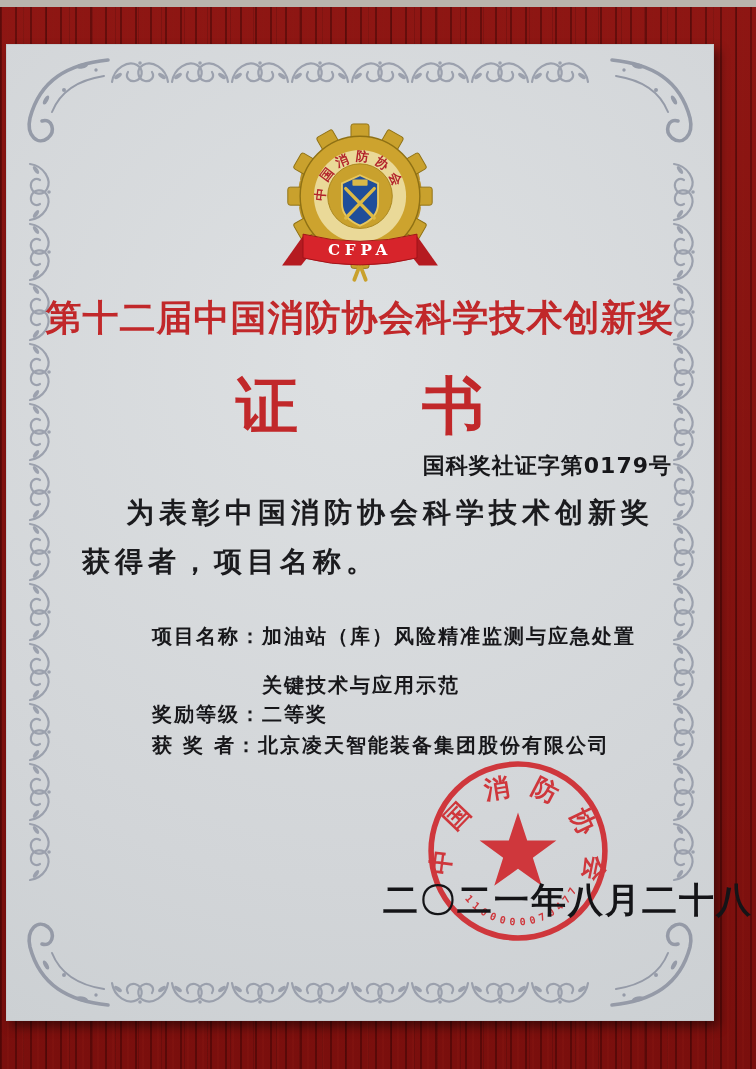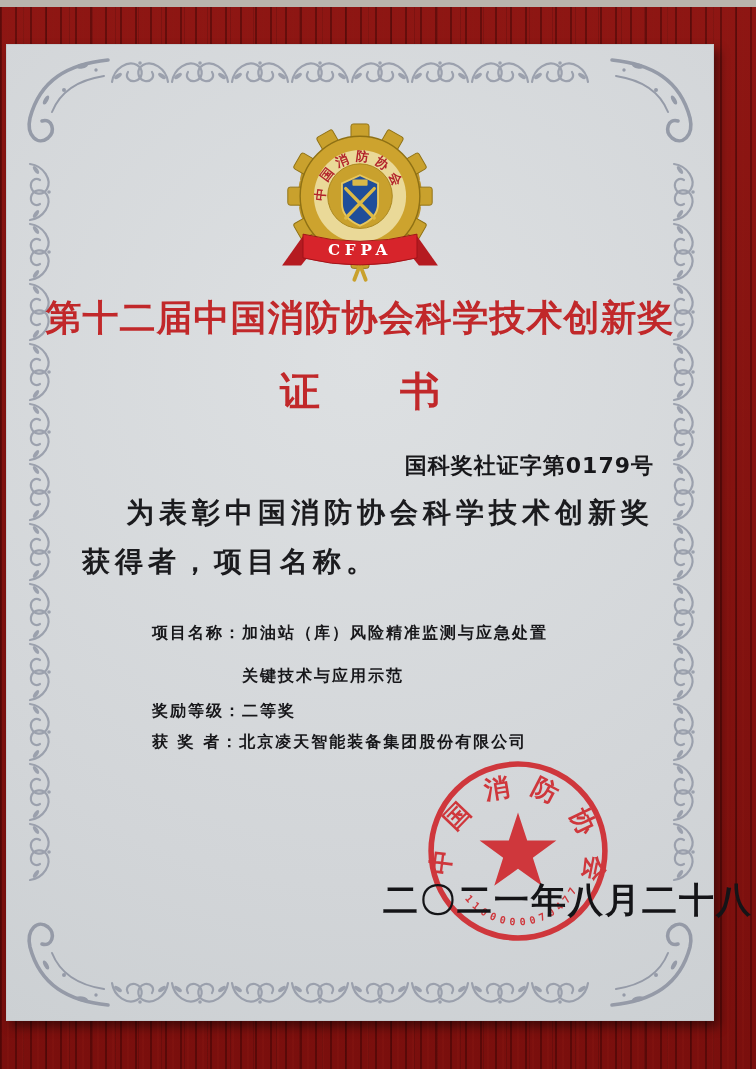--- a/index.html
+++ b/index.html
@@ -22,36 +22,36 @@
   }
   .ornament-svg{position:absolute;inset:0;width:100%;height:100%;pointer-events:none;}
   .emblem{position:absolute;top:74px;left:50%;transform:translateX(-50%);width:190px;height:181px;}
   .award-title{
     position:absolute;top:250px;left:0;width:100%;text-align:center;
     font-family:"DejaVu Serif",serif;font-weight:700;font-size:36px;
     color:#c1282a;letter-spacing:1px;white-space:nowrap;
   }
   .cert-heading{
     position:absolute;top:320px;left:0;width:100%;text-align:center;
-    font-family:"DejaVu Serif",serif;font-weight:700;font-size:40px;
+    font-family:"DejaVu Serif",serif;font-weight:700;font-size:62px;
     color:#c1282a;
   }
   .issue-number{
-    position:absolute;top:407px;right:60px;
+    position:absolute;top:407px;right:42px;
     font-weight:700;font-size:22px;color:#17171a;letter-spacing:1px;
   }
   .citation{
     position:absolute;font-family:Liberation Serif, serif;font-weight:600;
     font-size:28px;color:#1b1b1e;letter-spacing:5px;white-space:nowrap;
   }
   .citation.l1{top:450px;left:120px;}
   .citation.l2{top:499px;left:76px;}
   .field-row{
     position:absolute;left:146px;display:flex;align-items:flex-start;
-    font-weight:700;font-size:16px;color:#17171a;letter-spacing:2px;white-space:nowrap;
+    font-weight:700;font-size:20px;color:#17171a;letter-spacing:2px;white-space:nowrap;
   }
   .field-row.project{top:579px;}
   .field-row.grade{top:657px;justify-content:space-between;}
   .field-row.winner{top:688px;}
   .field-label{flex:0 0 auto;}
   .field-value .v2{display:block;margin-top:22px;}
   .seal{position:absolute;left:416px;top:711px;width:192px;height:192px;opacity:.92;z-index:2;}
   .issue-date{
     position:absolute;top:833px;left:377px;z-index:3;
     font-family:"DejaVu Serif",serif;font-weight:700;font-size:35px;

